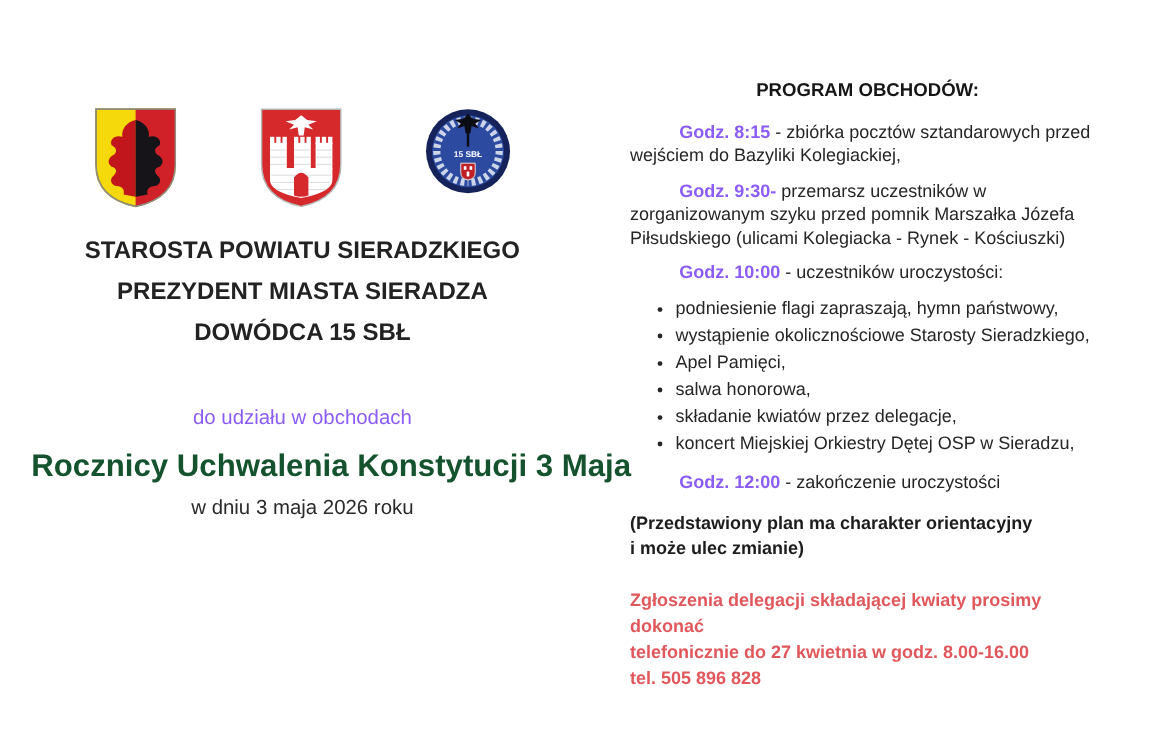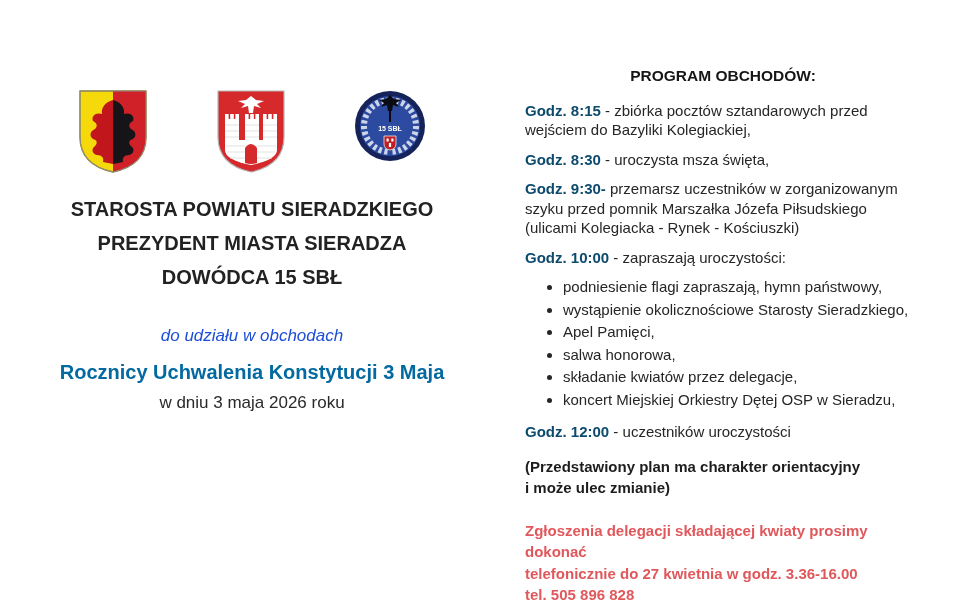--- a/index.html
+++ b/index.html
@@ -40,31 +40,30 @@
     color: #2a2a2a;
   }
   .invitees {
     margin-top: 29px;
     font-size: 19px;
     font-weight: bold;
     color: #2b1ba6;
     white-space: nowrap;
   }
   .participation {
-    margin-top: 32px;
+    margin-top: 44px;
     font-size: 17px;
-    color: #1d4ed8;
-    font-style: italic;
+    color: #8b5cf6;
   }
   .event-title {
     margin-top: 15px;
-    font-size: 20px;
+    font-size: 26px;
     font-weight: bold;
     white-space: nowrap;
-    color: #0369a1;
+    color: #14532d;
   }
   .event-date {
     margin-top: 9px;
     font-size: 17px;
     color: #2a2a2a;
   }
 
   
   .right-col {
     position: absolute;
@@ -75,21 +74,21 @@
     color: #262626;
   }
   .program-title {
     text-align: center;
     font-weight: bold;
     font-size: 15.5px;
     color: #161616;
     margin: 0 0 15px 0;
   }
   .program-entry { margin: 0 0 10px 0; }
-  .program-entry b { color: #0c4a6e; }
+  .program-entry b { color: #8b5cf6; margin-left: 41px; }
   .program-bullets {
     margin: 2px 0 13px 0;
     padding: 0 0 0 38px;
     list-style: disc;
   }
   .program-bullets li { margin-bottom: 3px; }
   .plan-note {
     font-weight: bold;
     color: #1d1d1d;
     margin: 14px 0 0 0;
@@ -202,40 +201,39 @@
 
   <div class="event-date">w dniu 3 maja 2026 roku</div>
 </div>
 
 <div class="right-col">
 
   <p class="program-title">PROGRAM OBCHODÓW:</p>
 
   <p class="program-entry"><b>Godz. 8:15</b><span> - zbiórka pocztów sztandarowych przed wejściem do Bazyliki Kolegiackiej,</span></p>
 
-  <p class="program-entry"><b>Godz. 8:30</b><span> - uroczysta msza święta,</span></p>
 
   <p class="program-entry"><b>Godz. 9:30-</b><span> przemarsz uczestników w zorganizowanym szyku przed pomnik Marszałka Józefa Piłsudskiego (ulicami Kolegiacka - Rynek - Kościuszki)</span></p>
 
-  <p class="program-entry"><b>Godz. 10:00</b><span> - zapraszają uroczystości:</span></p>
+  <p class="program-entry"><b>Godz. 10:00</b><span> - uczestników uroczystości:</span></p>
 
   <ul class="program-bullets">
     <li>podniesienie flagi zapraszają, hymn państwowy,</li>
     <li>wystąpienie okolicznościowe Starosty Sieradzkiego,</li>
     <li>Apel Pamięci,</li>
     <li>salwa honorowa,</li>
     <li>składanie kwiatów przez delegacje,</li>
     <li>koncert Miejskiej Orkiestry Dętej OSP w Sieradzu,</li>
   </ul>
 
-  <p class="program-entry"><b>Godz. 12:00</b><span> - uczestników uroczystości</span></p>
+  <p class="program-entry"><b>Godz. 12:00</b><span> - zakończenie uroczystości</span></p>
 
   <p class="plan-note">
     <span class="block-line">(Przedstawiony plan ma charakter orientacyjny</span>
     <span class="block-line">i może ulec zmianie)</span>
   </p>
 
   <p class="contact-alert">
     <span class="block-line">Zgłoszenia delegacji składającej kwiaty prosimy dokonać</span>
-    <span class="block-line">telefonicznie do 27 kwietnia w godz. 3.36-16.00</span>
+    <span class="block-line">telefonicznie do 27 kwietnia w godz. 8.00-16.00</span>
     <span class="block-line">tel. 505 896 828</span>
   </p>
 </div>
 
 </body></html>

